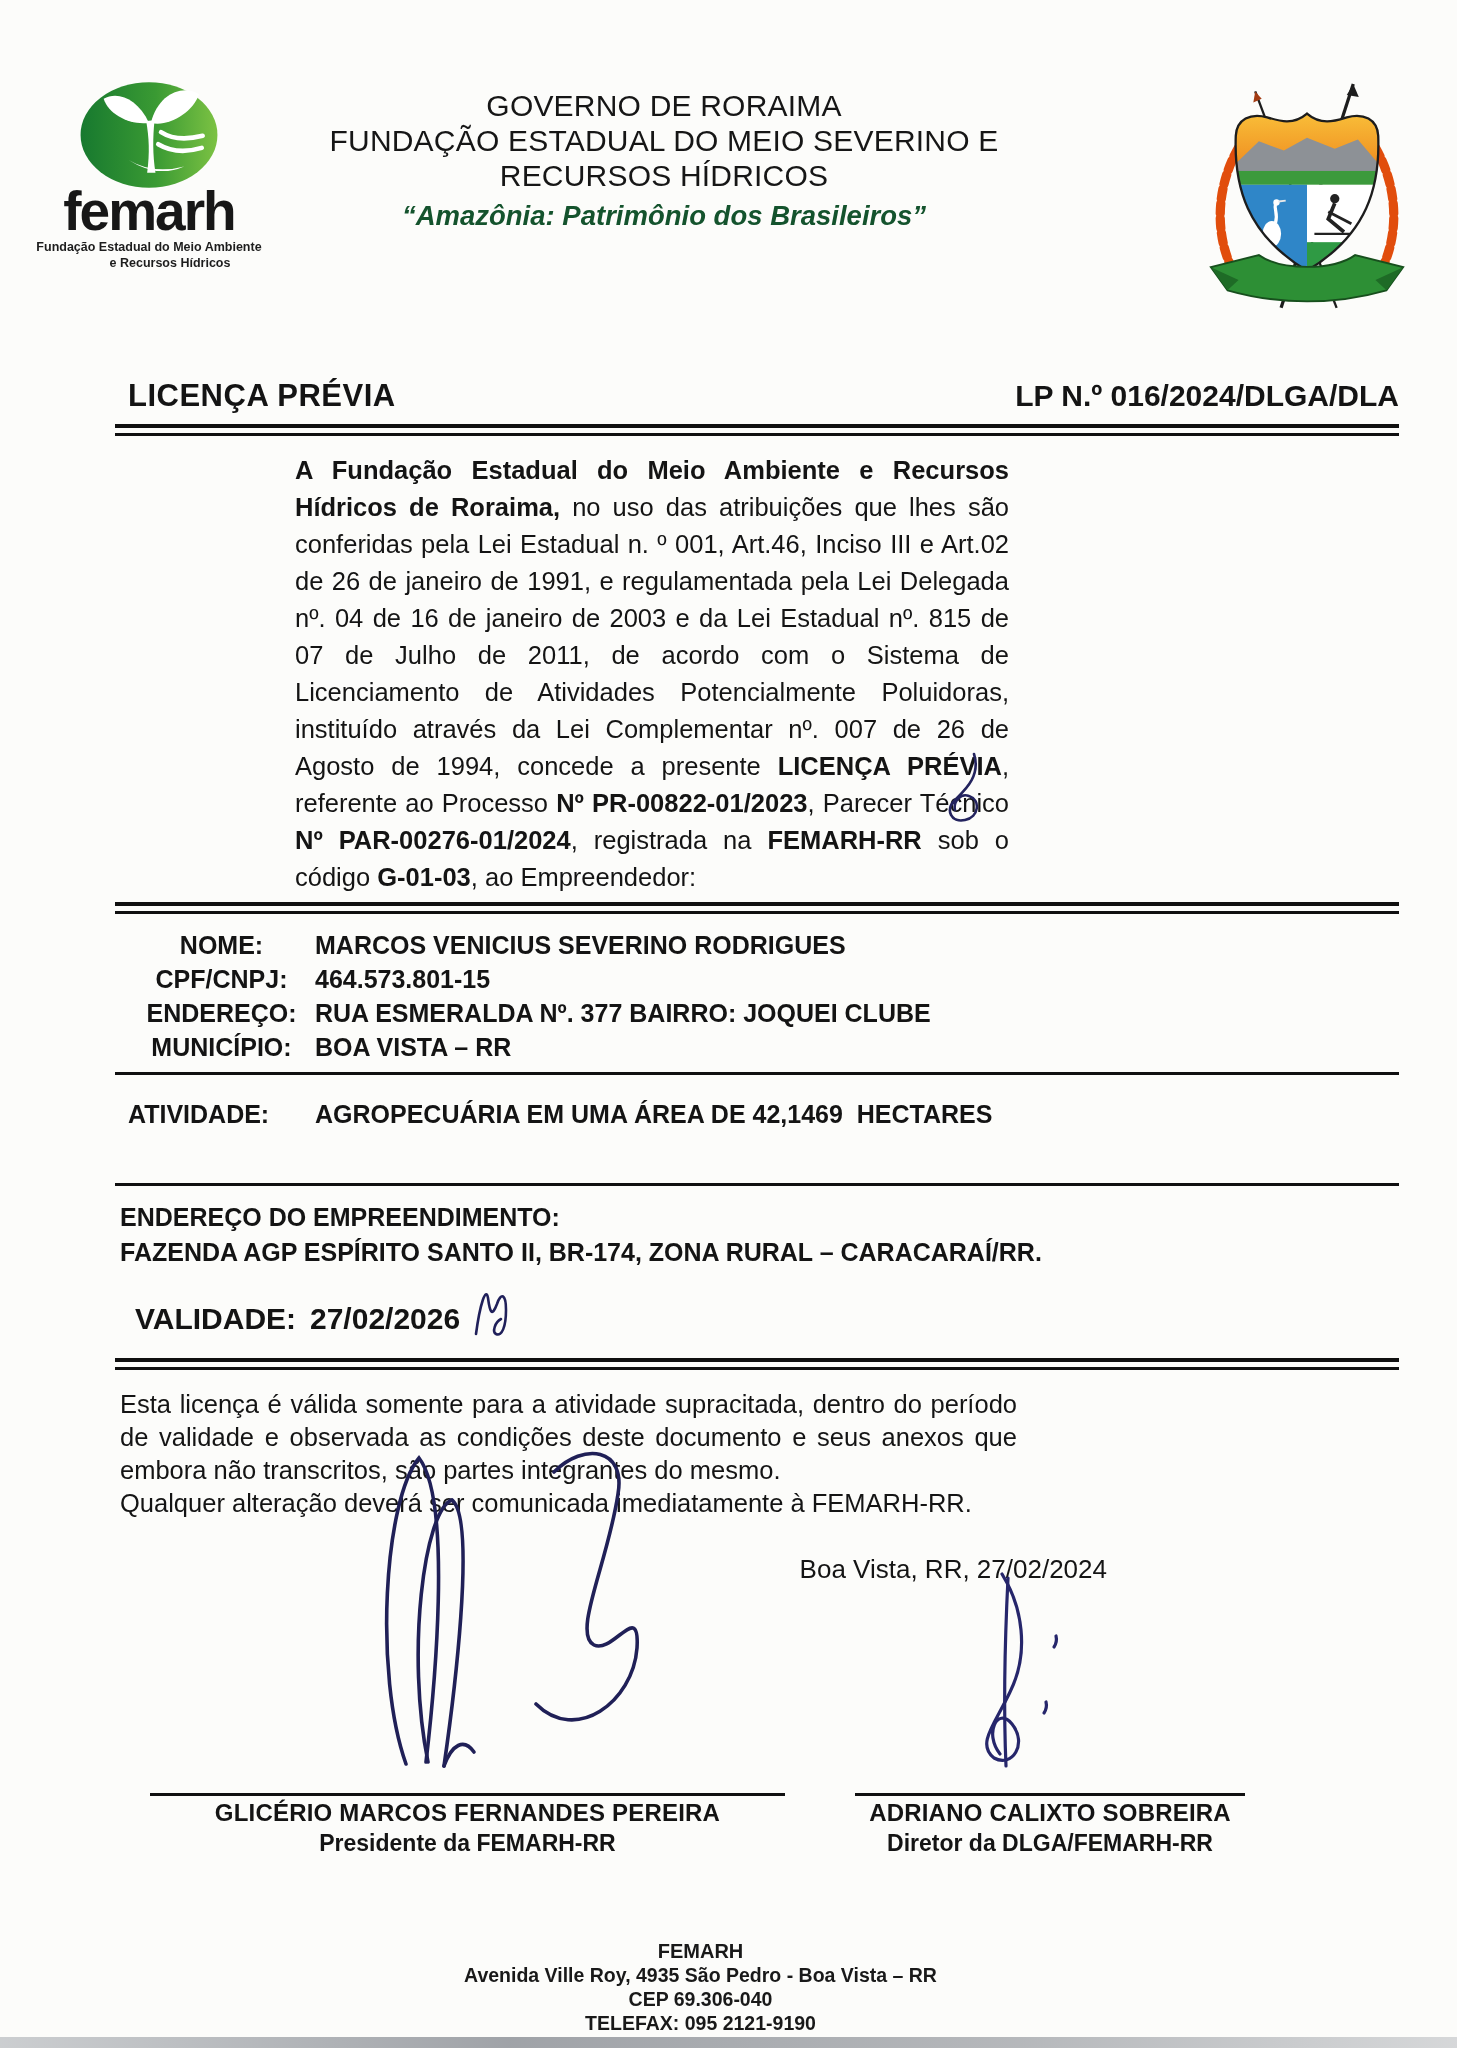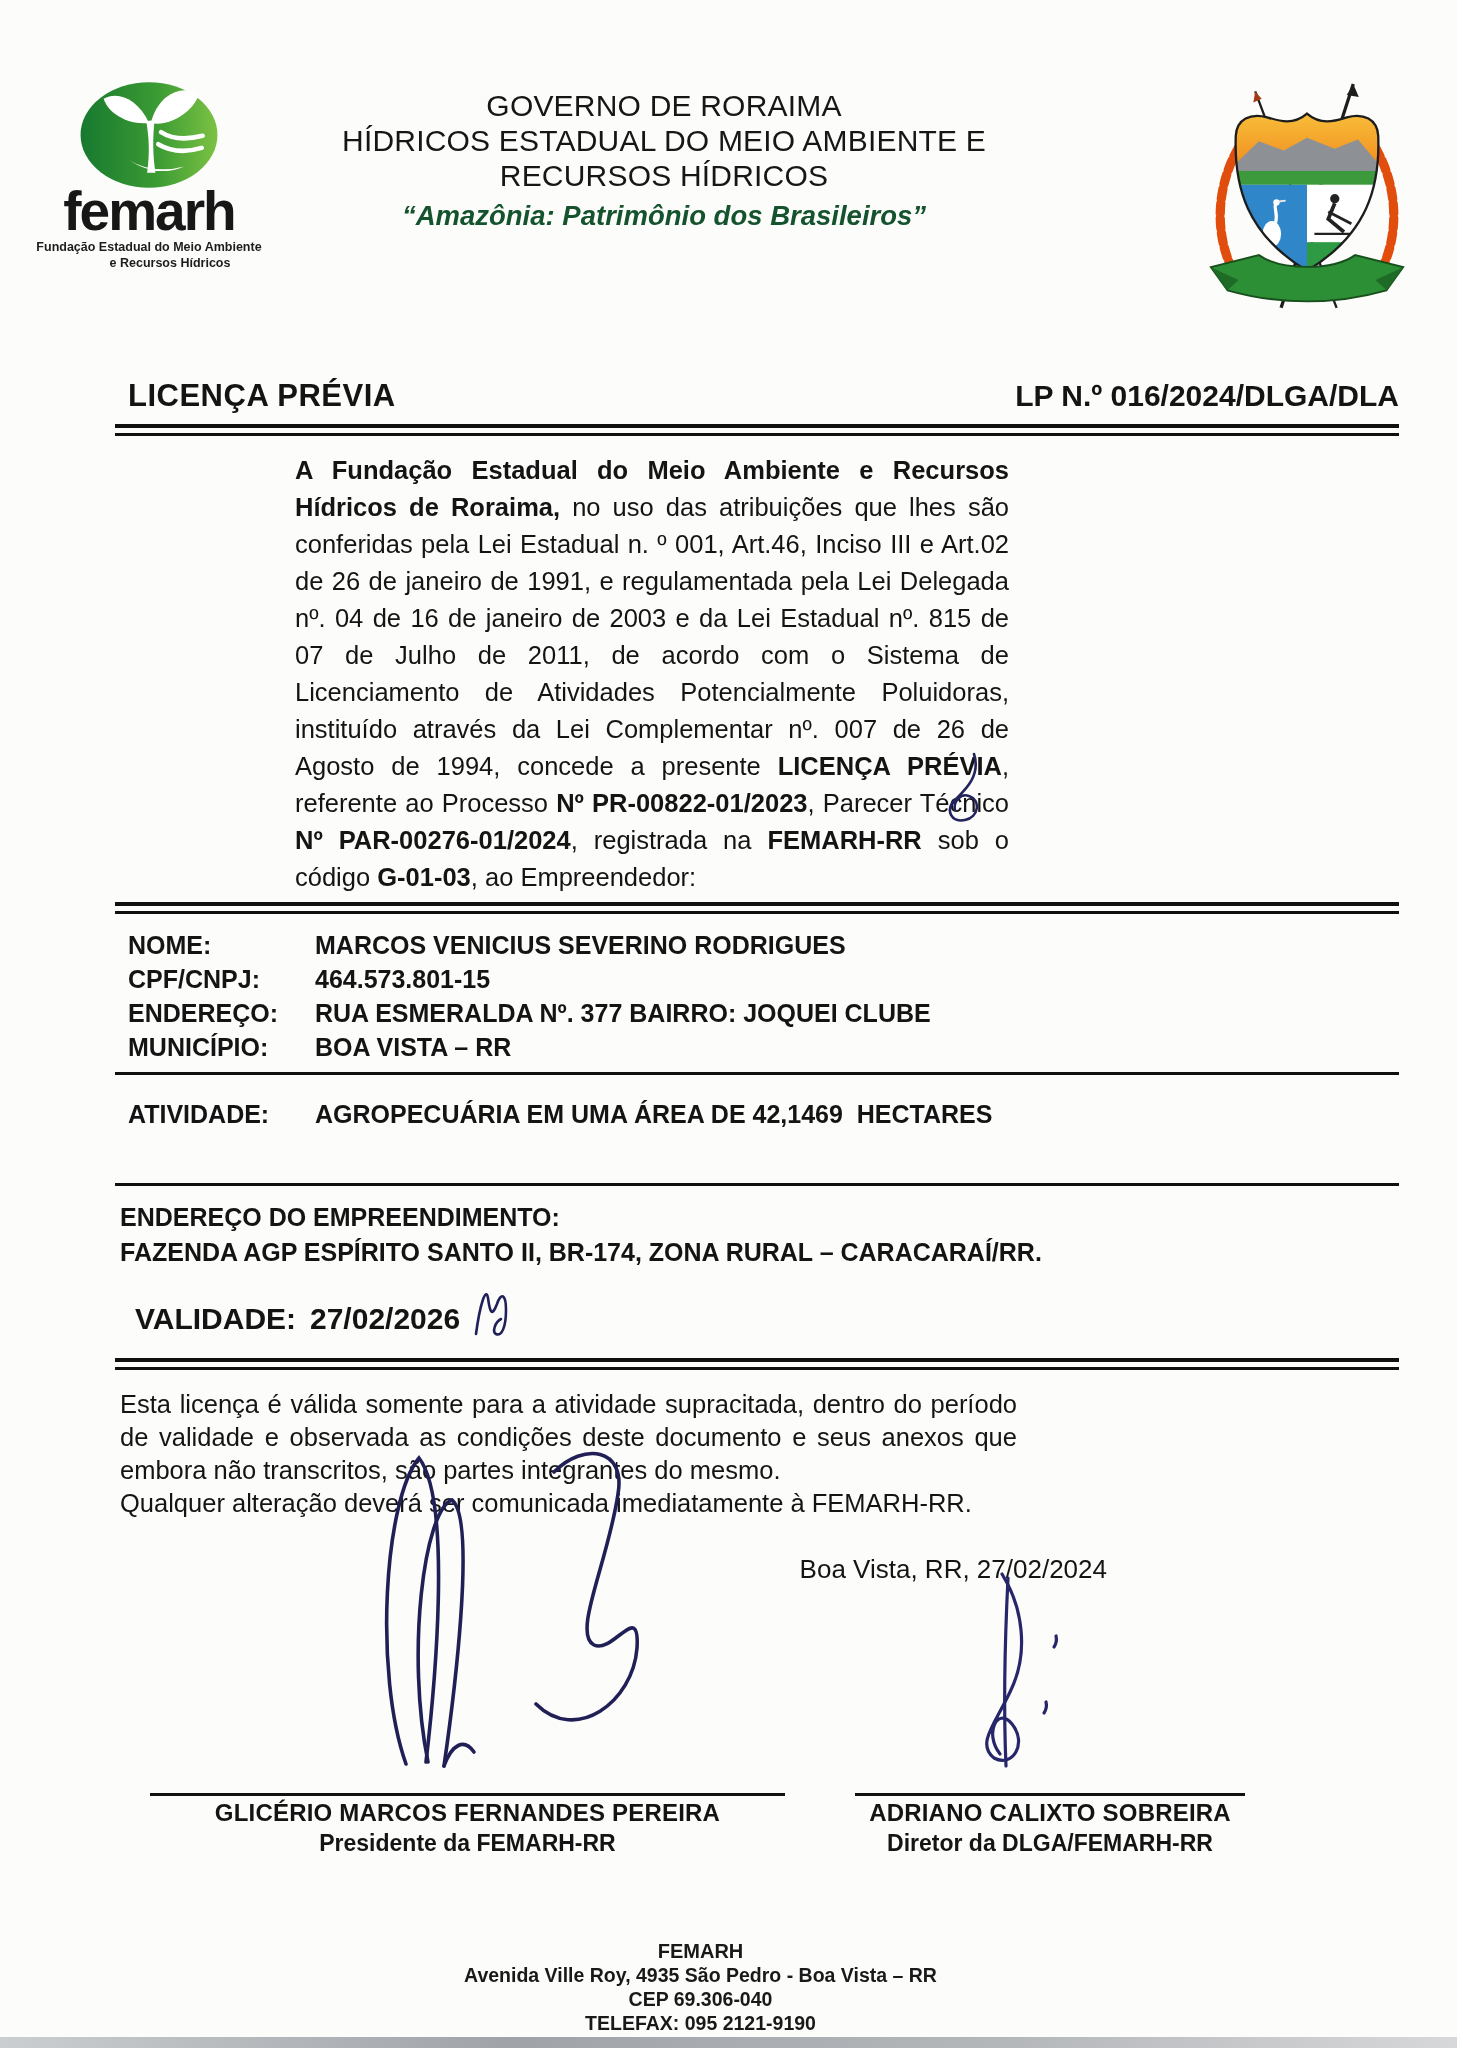--- a/index.html
+++ b/index.html
@@ -27,21 +27,21 @@
   .doc-title { font-size:31px; font-weight:bold; letter-spacing:0.5px; }
   .doc-number { font-size:30px; font-weight:bold; }
   .rule-double { margin:10px 58px 0 115px; height:5px; border-top:4px solid #101010; border-bottom:3px solid #101010; }
   .rule-single { margin:0 58px 0 115px; border-top:3px solid #101010; height:0; }
 
   
   .intro { margin:16px 0 0 295px; width:714px; font-size:25.5px; line-height:37px; text-align:justify; }
   .intro b { font-weight:bold; }
 
   
-  .kv-table { margin:14px 0 0 128px; }
+  .kv-table { margin:14px 0 0 128px;text-align:center; }
   .kv-row { display:flex; font-weight:bold; font-size:25px; line-height:34px; }
   .kv-label { width:187px; flex:none; }
   .kv-value { white-space:pre-wrap; }
   .activity-row { margin:22px 0 0 128px; }
   .mt-rule-c { margin-top:8px; }
   .mt-rule-d { margin-top:52px; }
 
   .venture { margin:14px 0 0 120px; font-weight:bold; font-size:25px; line-height:35px; }
 
   .validity-row { display:flex; align-items:center; margin:26px 0 0 135px; font-weight:bold; font-size:30px; }
@@ -99,21 +99,21 @@
         <path d="M90,71 q20,12 47,4" stroke="#ffffff" stroke-width="5" fill="none" stroke-linecap="round"></path>
         <path d="M58,88 q27,16 60,7 q-29,13 -60,-7 Z" fill="#ffffff"></path>
       </svg>
       <div class="logo-word">femarh</div>
       <div class="logo-sub">Fundação Estadual do Meio Ambiente</div>
       <div class="logo-sub logo-sub2">e Recursos Hídricos</div>
     </div>
 
     <div class="gov-block">
       <div class="gov-line">GOVERNO DE RORAIMA</div>
-      <div class="gov-line">HÍDRICOS ESTADUAL DO MEIO AMBIENTE E</div>
+      <div class="gov-line">FUNDAÇÃO ESTADUAL DO MEIO SEVERINO E</div>
       <div class="gov-line">RECURSOS HÍDRICOS</div>
       <div class="motto" style="color:#14532d;">“Amazônia: Patrimônio dos Brasileiros”</div>
     </div>
 
     <div class="crest-block">
       <svg class="crest-svg" viewBox="0 0 240 260">
         <defs>
           <clipPath id="shieldClip">
             <path d="M120,42 C135,55 150,50 163,46 C181,41 196,48 197,66 C199,120 186,172 120,212 C54,172 41,120 43,66 C44,48 59,41 77,46 C90,50 105,55 120,42 Z"></path>
           </clipPath>

